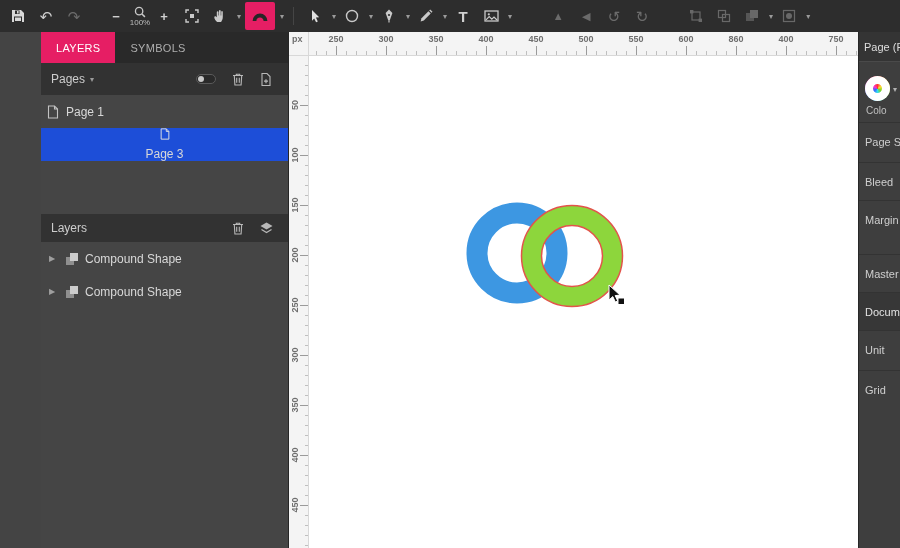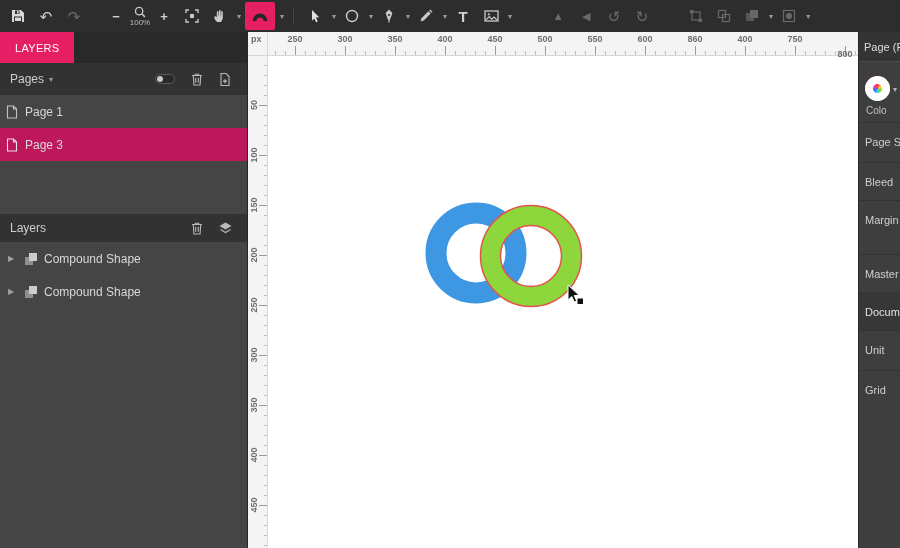--- a/index.html
+++ b/index.html
@@ -22,37 +22,37 @@
   .sep { width:1px; height:18px; background:#454545; margin:0 5px; flex-shrink:0; }
   .zoomgrp { display:flex; align-items:center; margin-left:14px; flex-shrink:0; }
   .zoomcol { display:flex; flex-direction:column; align-items:center; line-height:1; }
   .zoomcol .pct { font-size:8px; color:#bdbdbd; margin-top:0px; }
 
   
   .main { position:absolute; top:32px; left:0; right:0; bottom:0; display:flex; }
 
   
   .sidebar { width:248px; background:#454545; border-right:1px solid #262626;
-             display:flex; flex-direction:column; flex-shrink:0; }
+             display:flex; flex-direction:column; flex-shrink:0;margin-left:41px; }
   .tabs { height:31px; background:#292929; display:flex; flex-shrink:0; }
   .tab { display:flex; align-items:center; justify-content:center; font-size:11px;
          color:#aeaeae; padding:0 15px; letter-spacing:.3px; }
   .tab.active { background:var(--accent,#e61e64); color:#fff; }
   .panel-header { height:32px; background:#323232; display:flex; align-items:center;
                   padding:0 10px; color:#cdcdcd; font-size:12px; flex-shrink:0; gap:4px; }
   .panel-header.short { height:28px; }
   .panel-header .spacer { flex:1; }
   .hicon { width:24px; display:flex; justify-content:center; align-items:center; }
   .switch { width:20px; height:10px; border-radius:5px; background:#2a2a2a; border:1px solid #5a5a5a;
             position:relative; display:inline-block; margin-right:6px; }
   .switch .knob { position:absolute; left:1px; top:1px; width:6px; height:6px; border-radius:50%;
                   background:#c9c9c9; }
   .row { height:33px; display:flex; align-items:center; padding:0 6px; color:#d8d8d8;
          font-size:12px; gap:7px; flex-shrink:0; }
-  .row.selected { background:#be185d; }
+  .row.selected { background:#1d4ed8;flex-direction:column; }
   .row.layer { padding:0 8px; gap:6px; }
   .expander { font-size:8px; color:#9f9f9f; width:10px; }
   .pages-gap { height:53px; flex-shrink:0; }
   .sidebar-fill { flex:1; }
 
   
   .canvas-area { flex:1; position:relative; background:#7f1d1d; overflow:hidden;font-weight:bold; }
   .corner { position:absolute; top:0; left:0; width:20px; height:24px; background:#f4f4f4;
             border-right:1px solid #d8d8d8; border-bottom:1px solid #d8d8d8;
             font-size:9px; color:#707070; padding:2px 0 0 3px; z-index:3; }
@@ -244,20 +244,21 @@
       </svg>
     </div>
     <span class="caret">▾</span>
   </div>
 
   <div class="main">
 
     <div class="sidebar">
       <div class="tabs">
         <div class="tab active">LAYERS</div>
+        <div class="tab">SYMBOLS</div>
       </div>
 
       <div class="panel-header">
         <span>Pages</span>
         <span class="caret">▾</span>
         <span class="spacer"></span>
         <span class="switch">
             <span class="knob"></span>
           </span>
         <span class="hicon">

